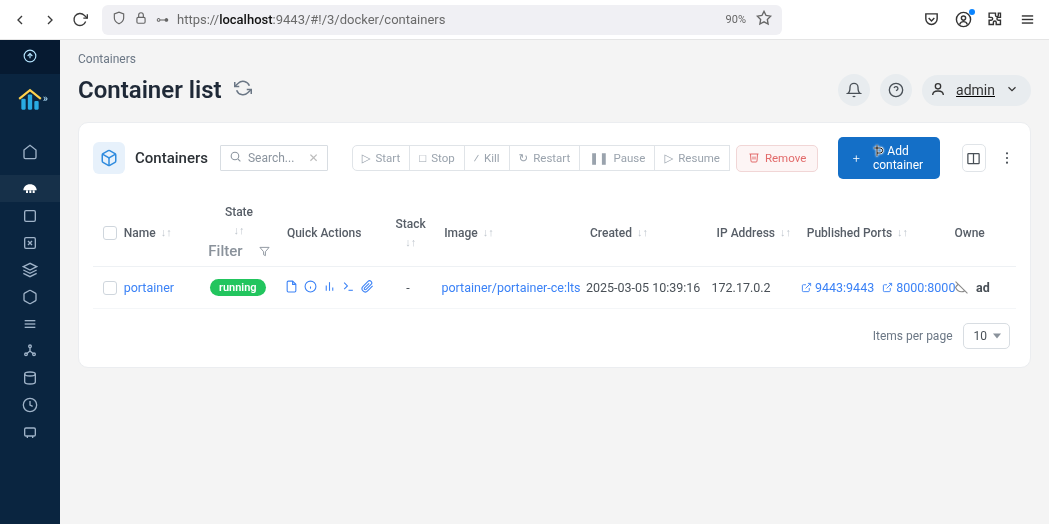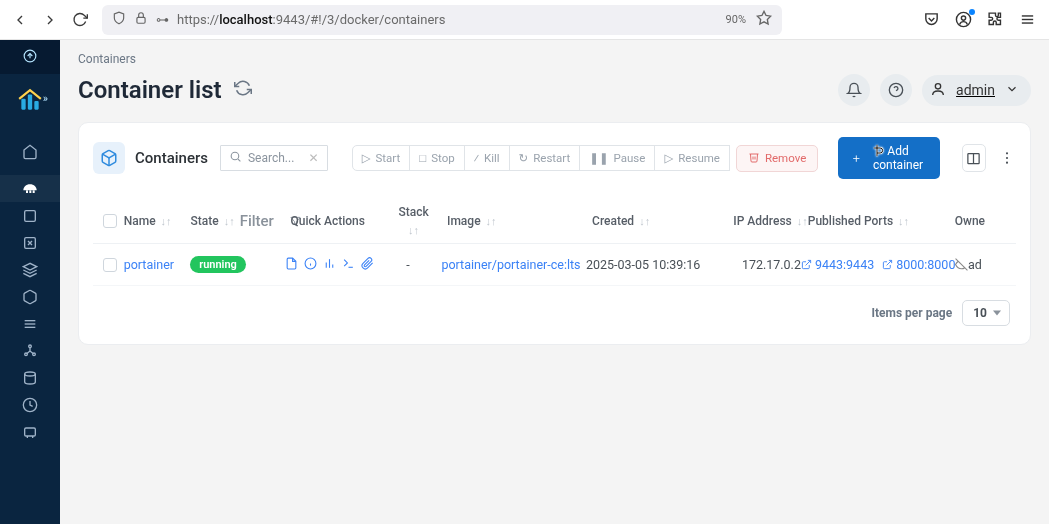--- a/index.html
+++ b/index.html
@@ -56,36 +56,36 @@
     .kebab-btn { display:flex; align-items:center; justify-content:center; width: 22px; height:28px; color:#495057; cursor:pointer; }
 
     .table { margin-top: 20px; }
     .table-header { display: flex; align-items: center; padding: 6px 4px; border-bottom: 1px solid #eef1f4; }
     .table-row { display: flex; align-items: center; padding: 12px 4px; border-bottom: 1px solid #f4f6f8; }
     .col { font-size: 12.5px; color: #495057; display:flex; align-items:center; gap:5px; }
     .th { font-weight: 500; color: #575e67; font-size:12px; white-space: nowrap; }
     .col-check { width: 28px; display:flex; justify-content:center; }
     .checkbox { width: 14px; height: 14px; border: 1.5px solid #cfd6dd; border-radius: 3px; background:#fff; cursor:pointer; }
     .col-name { width: 70px; }
-    .col-state { width: 100px; }
+    .col-state { width: 100px; flex-direction: column; }
     .col-actions { width: 94px; }
     .col-stack { width: 70px; flex-direction: column; }
     .col-image { width: 152px; }
     .col-created { width: 132px; }
-    .col-ip { width: 94px; justify-content: flex-end; }
+    .col-ip { width: 94px; }
     .col-ports { width: 154px; }
     .col-owner { width: 60px; }
     .link { color: #3b82f6; cursor: pointer; }
     .status-badge { background: #22c55e; color: #fff; padding: 2px 9px; border-radius: 11px; font-size: 11px; font-weight: 600; }
     .sort-icon { color: #c0c7ce; font-size: 11px; }
     .filter-pill { font-size: 15px; color:#8a929b; border:none; display:flex; align-items:center; gap:16px; }
     .qa-icons { display:flex; gap:6px; color:#3b82f6; font-size:14px; }
     .port-link { display:flex; align-items:center; gap:3px;text-align:right; }
 
-    .table-footer { display:flex; justify-content:flex-end; align-items:center; padding: 14px 6px 4px; gap:10px; font-size:12px; color:#6b7785;font-weight:bold; }
+    .table-footer { display:flex; justify-content:flex-end; align-items:center; padding: 14px 6px 4px; gap:10px; font-size:12px; color:#6b7785; }
     .select { border:1px solid #d8dde2; border-radius:5px; padding: 5px 22px 5px 10px; font-size:12px; color:#495057; background:#fff; position:relative; }
     .select::after { content:""; position:absolute; right:8px; top:50%; width:0; height:0; border-left:4px solid transparent; border-right:4px solid transparent; border-top:5px solid #8a929b; transform:translateY(-50%); }
   </style>
 </head>
 <body>
 
 <div class="browser-toolbar">
   <div class="nav-icons">
     <div class="nav-icon">
         <svg viewBox="0 0 24 24" width="18" height="18" fill="none" stroke="currentColor" stroke-width="2">
@@ -455,21 +455,21 @@
               </span>
             <span class="link port-link">
                 <svg viewBox="0 0 24 24" width="11" height="11" fill="none" stroke="currentColor" stroke-width="2">
                   <path d="M18 13v6a2 2 0 0 1-2 2H5a2 2 0 0 1-2-2V8a2 2 0 0 1 2-2h6"></path>
                   <polyline points="15 3 21 3 21 9"></polyline>
                   <line x1="10" y1="14" x2="21" y2="3"></line>
                 </svg>
                 <span>8000:8000</span>
               </span>
           </div>
-          <div class="col col-owner" style="gap:0;">
+          <div class="col col-owner" style="gap:8px;font-weight:bold;">
               <svg viewBox="0 0 24 24" width="13" height="13" fill="none" stroke="#888" stroke-width="2">
                 <path d="M17.94 17.94A10.07 10.07 0 0 1 12 20c-7 0-11-8-11-8a18.45 18.45 0 0 1 5.06-5.94"></path>
                 <line x1="1" y1="1" x2="23" y2="23"></line>
               </svg>
               <span>ad</span>
             </div>
         </div>
 
         <div class="table-footer">
           <span>Items per page</span>

